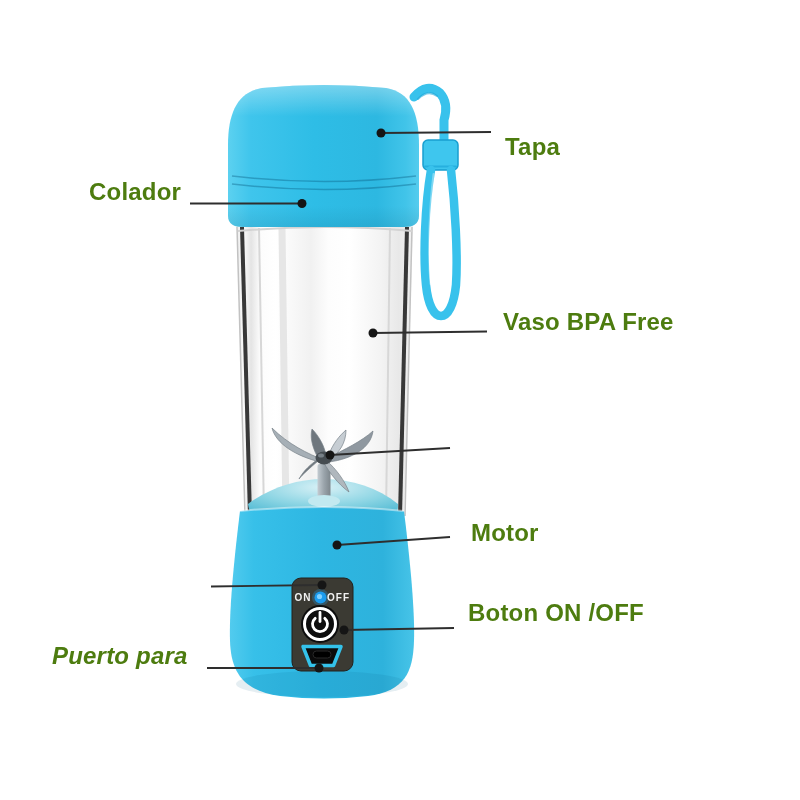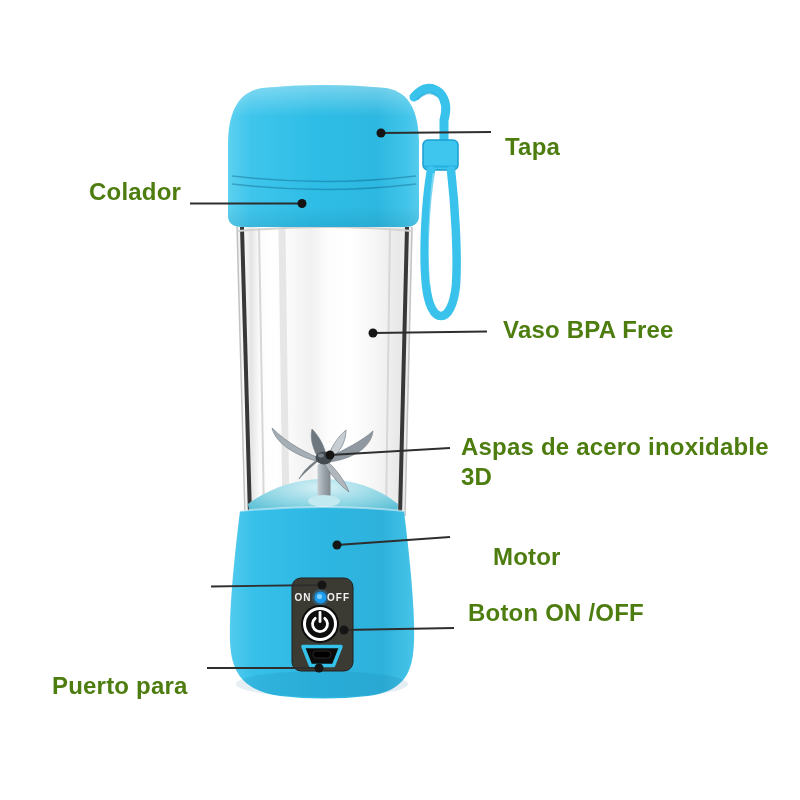--- a/index.html
+++ b/index.html
@@ -8,26 +8,26 @@
     overflow:hidden;font-family:"Liberation Sans", sans-serif;
   }
   .stage svg{position:absolute;left:0;top:0;}
   .lbl{
     position:absolute;font-weight:700;font-size:24px;line-height:28px;
     color:#4d7c0f;letter-spacing:.2px;white-space:nowrap;
   }
   .lbl .line{display:block;}
   .lbl-tapa{left:505px;top:133px;}
   .lbl-colador{left:57px;top:178px;margin-left:32px;}
-  .lbl-vaso{left:503px;top:316px;text-align:right;}
+  .lbl-vaso{left:503px;top:308px;text-align:right;}
   .lbl-aspas{left:461px;top:432px;line-height:30px;}
-  .lbl-motor{left:493px;top:519px;margin-top:24px;}
+  .lbl-motor{left:471px;top:519px;}
   .lbl-indicador{left:27px;top:552px;}
   .lbl-boton{left:468px;top:599px;}
-  .lbl-puerto{left:52px;top:669px;line-height:33px;}
+  .lbl-puerto{left:52px;top:639px;line-height:33px;font-style:italic;}
 </style>
 </head>
 <body>
 
 <div class="stage">
 
   <svg width="800" height="800" viewBox="0 0 800 800">
     <defs>
       <linearGradient id="gLid" x1="0" y1="0" x2="1" y2="0">
         <stop offset="0" stop-color="#5cd1f0"></stop>
@@ -177,24 +177,20 @@
       <circle cx="319" cy="668" r="4.5"></circle>
     </g>
   </svg>
 
   <div class="lbl lbl-tapa">Tapa</div>
 
   <div class="lbl lbl-colador">Colador</div>
 
   <div class="lbl lbl-vaso">Vaso BPA Free</div>
 
-  <div class="lbl lbl-aspas">
-    <span class="line">Aspas de acero inoxidable</span>
-    <span class="line">3D</span>
-  </div>
 
   <div class="lbl lbl-motor">Motor</div>
 
 
   <div class="lbl lbl-boton">Boton ON /OFF</div>
 
   <div class="lbl lbl-puerto">
     <span class="line">Puerto para</span>
   </div>
 

